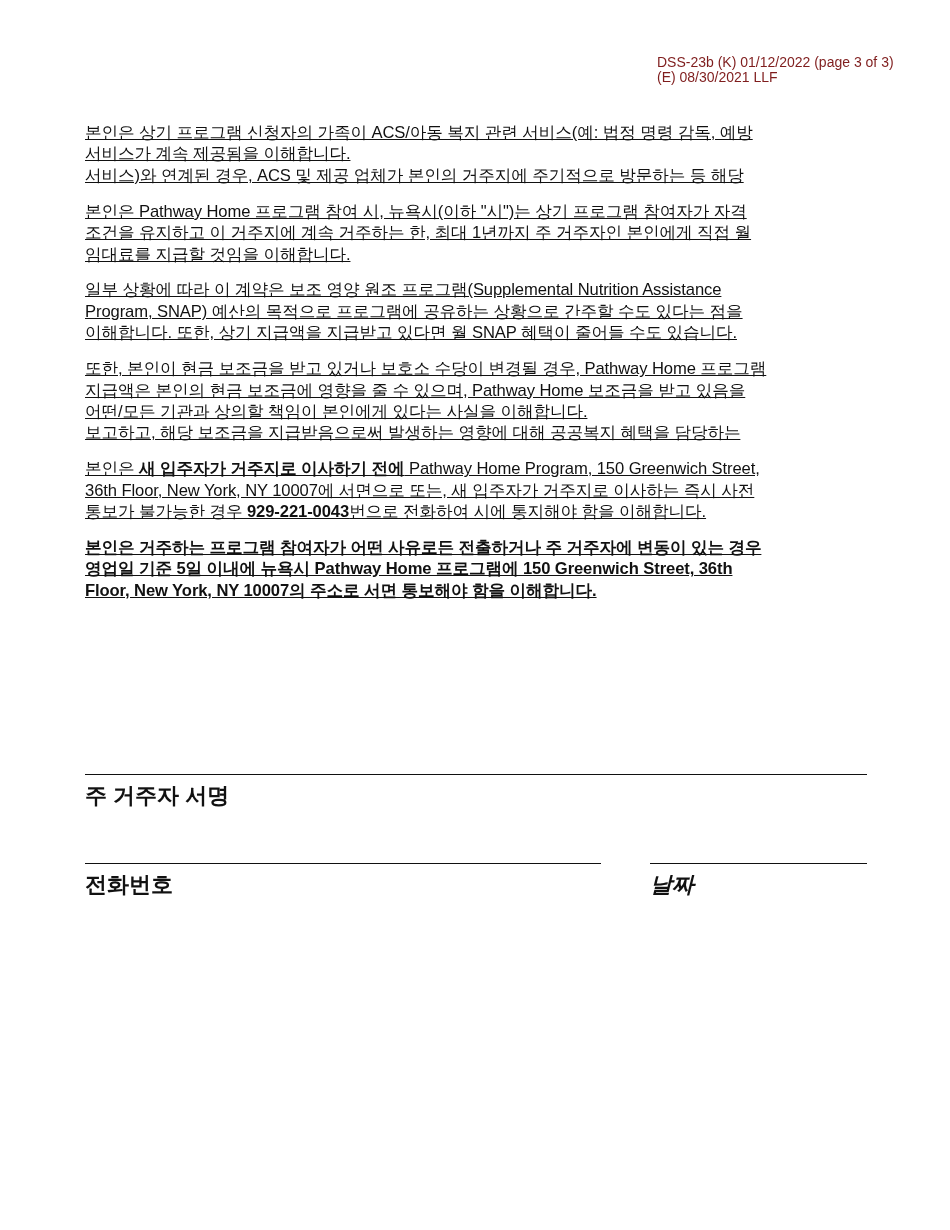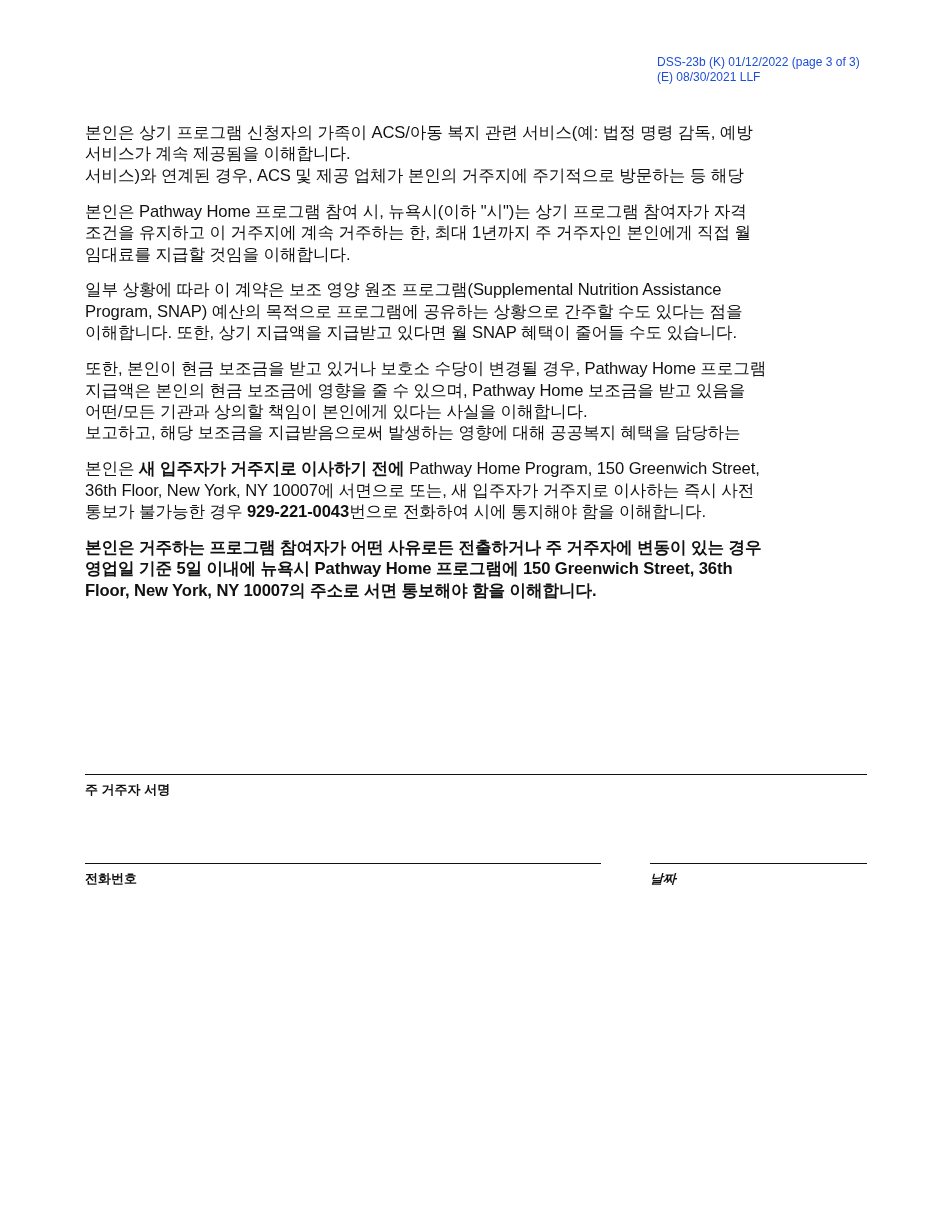--- a/index.html
+++ b/index.html
@@ -3,37 +3,37 @@
   <meta charset="utf-8">
   <style>
     html, body { margin: 0; padding: 0; background: #ffffff; }
     body {
       width: 950px; height: 1230px; position: relative; overflow: hidden;
       font-family: "Liberation Sans", "DejaVu Sans", sans-serif;
       color: #111111;
     }
     .header {
       position: absolute; left: 657px; top: 55px;
-      font-size: 12px; line-height: 15px; color: #1d4ed8;
+      font-size: 14px; line-height: 15px; color: #7f1d1d;
     }
     .header div { white-space: nowrap; }
     .content {
       position: absolute; left: 85px; top: 122px; width: 790px;
     }
     .para {
       font-size: 16.6px; line-height: 21.4px; margin: 0 0 14.5px 0;
       letter-spacing: -0.1px;
     }
-    .para .line { display: block; white-space: nowrap; }
+    .para .line { display: block; white-space: nowrap; text-decoration: underline; }
     .bold { font-weight: bold; }
     .sig-line {
       position: absolute; height: 0; border-top: 1.6px solid #111;
     }
     .sig-label {
-      position: absolute; font-size: 13px; font-weight: bold; white-space: nowrap;
+      position: absolute; font-size: 22px; font-weight: bold; white-space: nowrap;
     }
   </style>
 </head>
 <body>
 
 <div class="header">
   <div>DSS-23b (K) 01/12/2022 (page 3 of 3)</div>
   <div>(E) 08/30/2021 LLF</div>
 </div>
 

